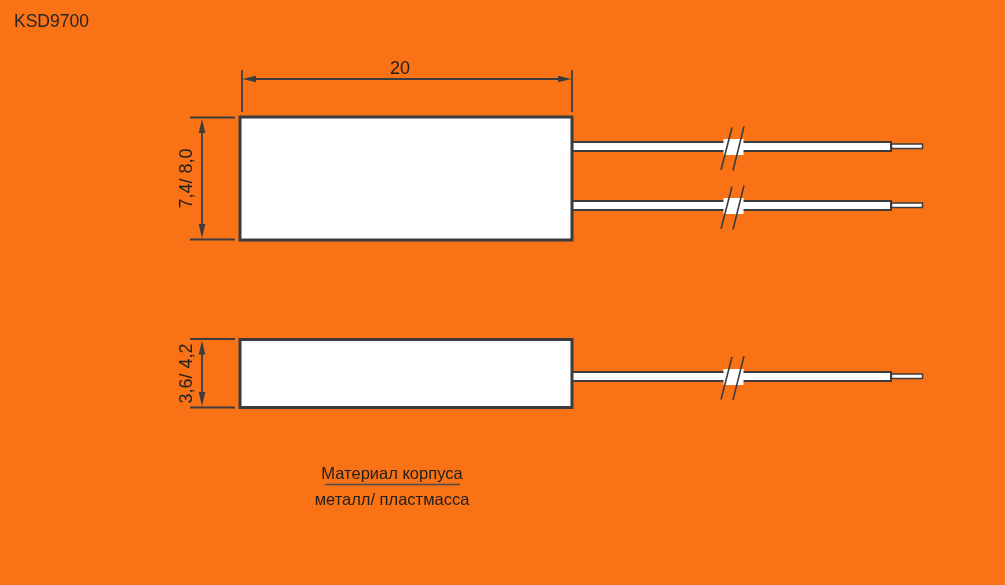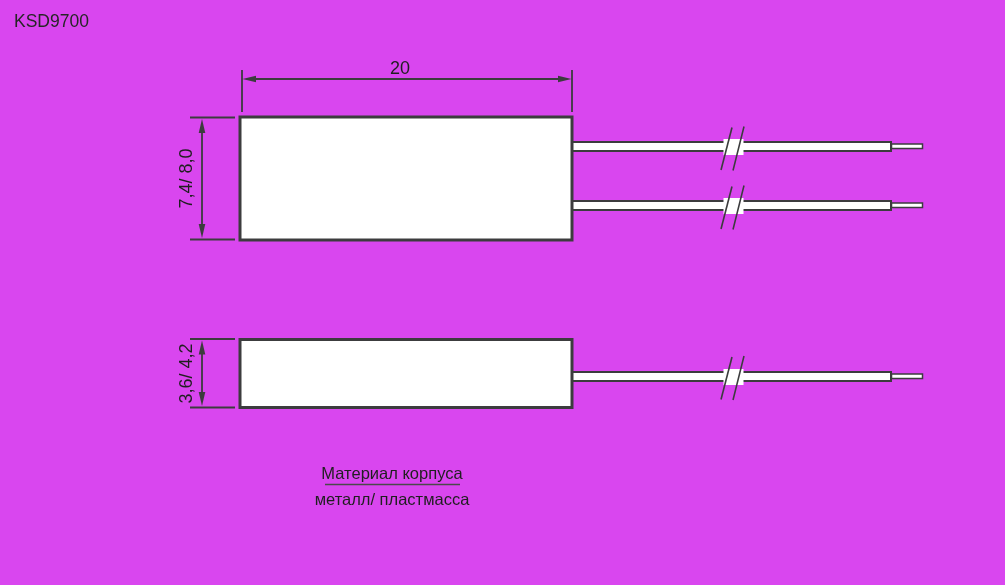--- a/index.html
+++ b/index.html
@@ -4,21 +4,21 @@
 <style>
   html, body {
     margin: 0;
     padding: 0;
     background: #ffffff;
   }
   .canvas {
     position: relative;
     width: 1005px;
     height: 585px;
-    background: #d946ef;
+    background: #f97316;
     overflow: hidden;
     font-family: "Liberation Sans", sans-serif;
   }
   svg text {
     font-family: "Liberation Sans", sans-serif;
     fill: #1f1f1f;
   }
   .part-title {
     font-size: 17.5px;
     fill: #262626;

